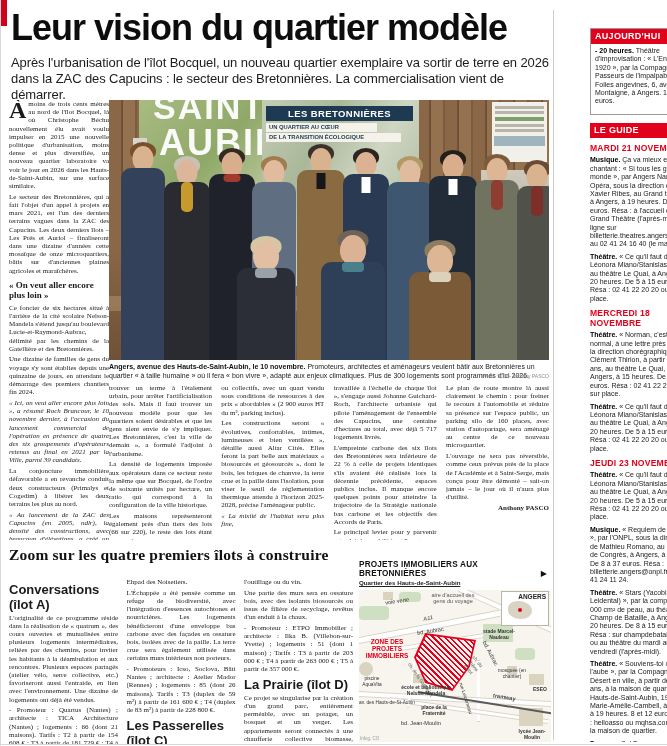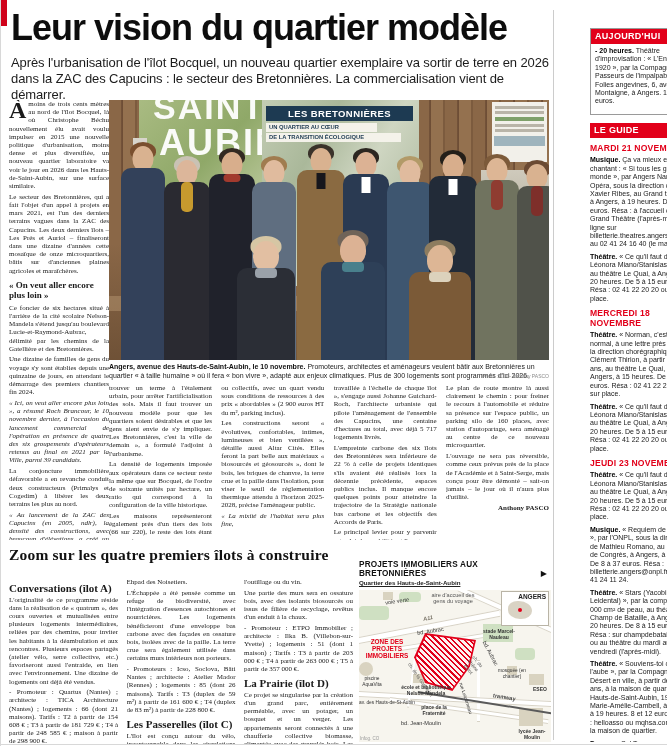--- a/index.html
+++ b/index.html
@@ -63,21 +63,21 @@
   .caption b{color:#111;}
   .photo-credit{position:absolute;right:0;bottom:-1px;font-size:5px;color:#8a8a8a;}
   
   .ucols{position:absolute;left:108px;top:384px;width:440px;height:156px;display:flex;justify-content:space-between;}
   .ucol{width:103px;height:156px;overflow:hidden;}
   
   .zoom-head{position:absolute;left:8px;top:546px;width:345px;font-family:"Liberation Serif",serif;
     font-weight:bold;font-size:15.5px;letter-spacing:.2px;color:#111;}
   .zcols{position:absolute;left:8px;top:578px;width:344px;height:166px;display:flex;justify-content:space-between;}
   .zcol{width:109px;height:166px;overflow:hidden;}
-  .bhead{font-size:11px;font-weight:bold;margin:4px 0 1.5px 0;font-family:Liberation Serif, serif;}
+  .bhead{font-size:13px;font-weight:bold;margin:4px 0 1.5px 0;font-family:Liberation Sans, sans-serif;}
   
   .mapbox{position:absolute;left:358px;top:560px;width:192px;height:184px;}
   .map-title{font-size:8.2px;font-weight:bold;line-height:9px;color:#111;letter-spacing:.2px;}
   .map-sub{font-size:6.2px;font-weight:bold;text-decoration:underline;color:#222;margin-top:1px;}
   .north-arrow{position:absolute;right:4px;top:9px;font-size:8px;color:#111;}
   .map{position:absolute;left:0;top:30px;width:192px;height:152px;background:#f7f5ee;overflow:hidden;}
   .road{position:absolute;background:#ffffff;border-top:0.5px solid #d8d3c6;border-bottom:0.5px solid #d8d3c6;}
   .green{position:absolute;background:#cfe0c2;}
   .bld{position:absolute;background:#d9d3c0;}
   .tram{position:absolute;background:#5a5a5a;height:1.5px;}

